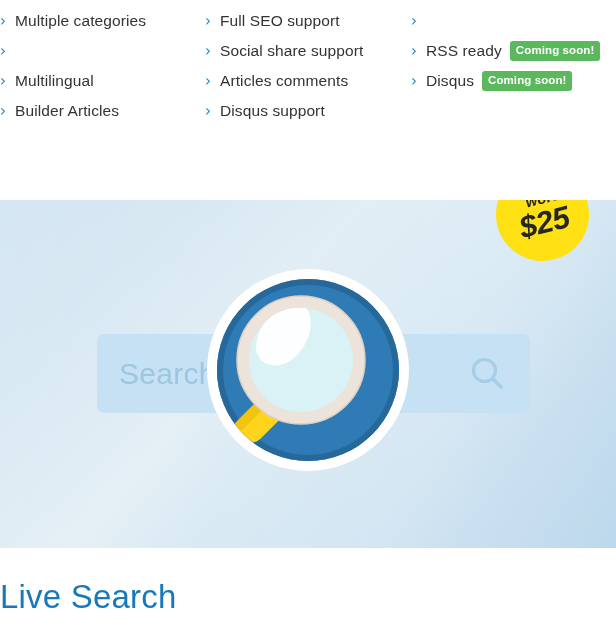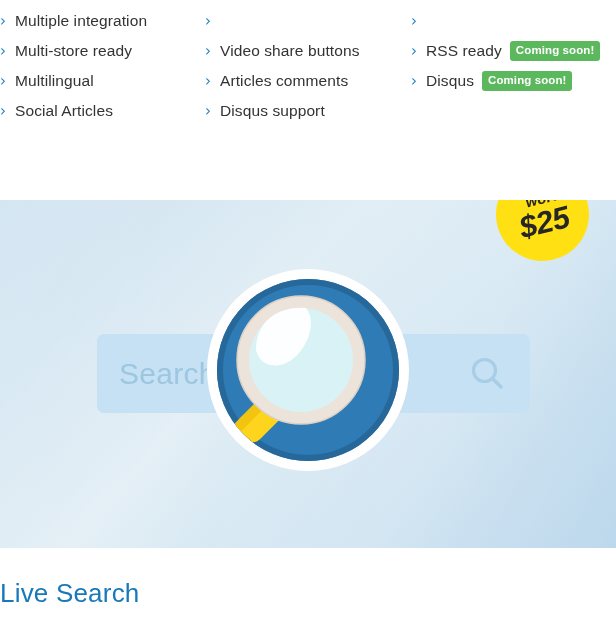--- a/index.html
+++ b/index.html
@@ -164,56 +164,56 @@
     font-style: italic;
     letter-spacing: -0.5px;
   }
 
   
   .live-heading {
     position: absolute;
     left: 0px;
     top: 578px;
     color: #1878b9;
-    font-size: 26px;
+    font-size: 33px;
     font-weight: 400;
     letter-spacing: 0.2px;
   }
 </style>
 </head>
 <body>
 
 <div class="features">
 
   <div class="feature-col col-1">
     <div class="feature-item">
       <span class="chev">›</span>
-      <span class="feature-label">Multiple integration</span>
-    </div>
-    <div class="feature-item">
-      <span class="chev">›</span>
-      <span class="feature-label">Multi-store ready</span>
+      <span class="feature-label">Multiple categories</span>
+    </div>
+    <div class="feature-item">
+      <span class="chev">›</span>
     </div>
     <div class="feature-item">
       <span class="chev">›</span>
       <span class="feature-label">Multilingual</span>
     </div>
     <div class="feature-item">
       <span class="chev">›</span>
-      <span class="feature-label">Social Articles</span>
+      <span class="feature-label">Builder Articles</span>
     </div>
   </div>
 
   <div class="feature-col col-2">
     <div class="feature-item">
       <span class="chev">›</span>
-    </div>
-    <div class="feature-item">
-      <span class="chev">›</span>
-      <span class="feature-label">Video share buttons</span>
+      <span class="feature-label">Full SEO support</span>
+    </div>
+    <div class="feature-item">
+      <span class="chev">›</span>
+      <span class="feature-label">Social share support</span>
     </div>
     <div class="feature-item">
       <span class="chev">›</span>
       <span class="feature-label">Articles comments</span>
     </div>
     <div class="feature-item">
       <span class="chev">›</span>
       <span class="feature-label">Disqus support</span>
     </div>
   </div>

